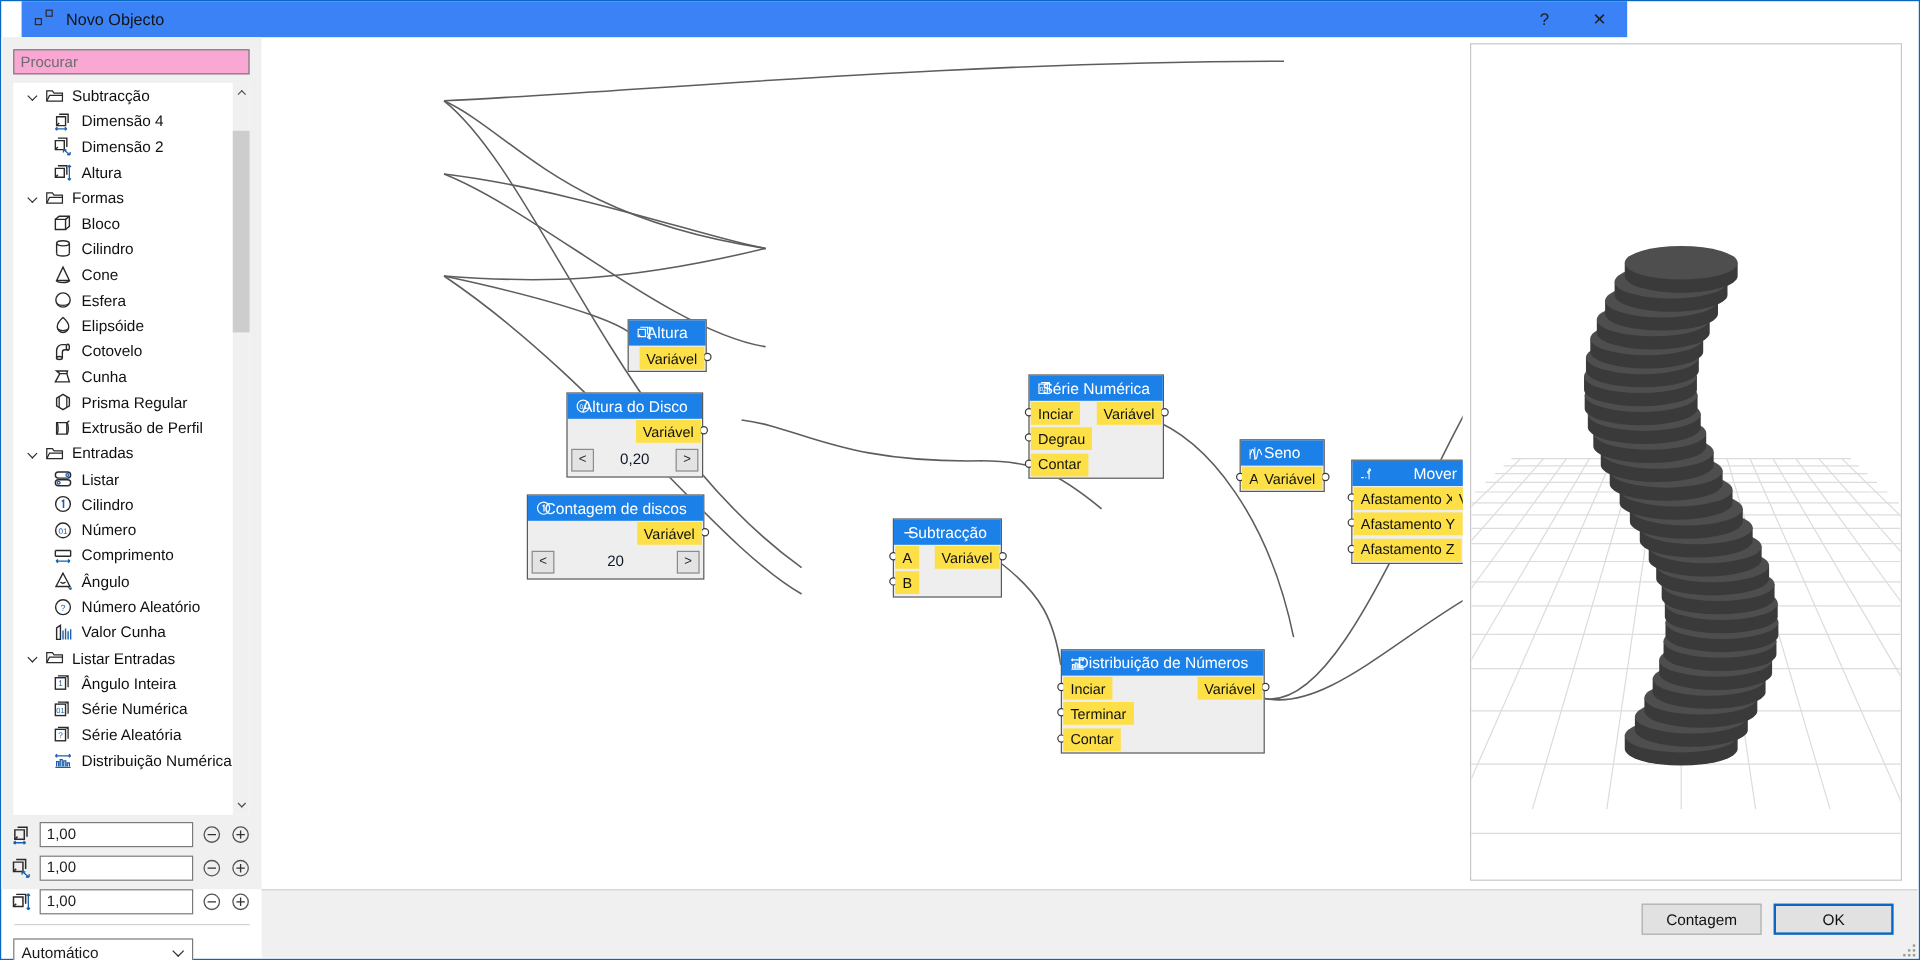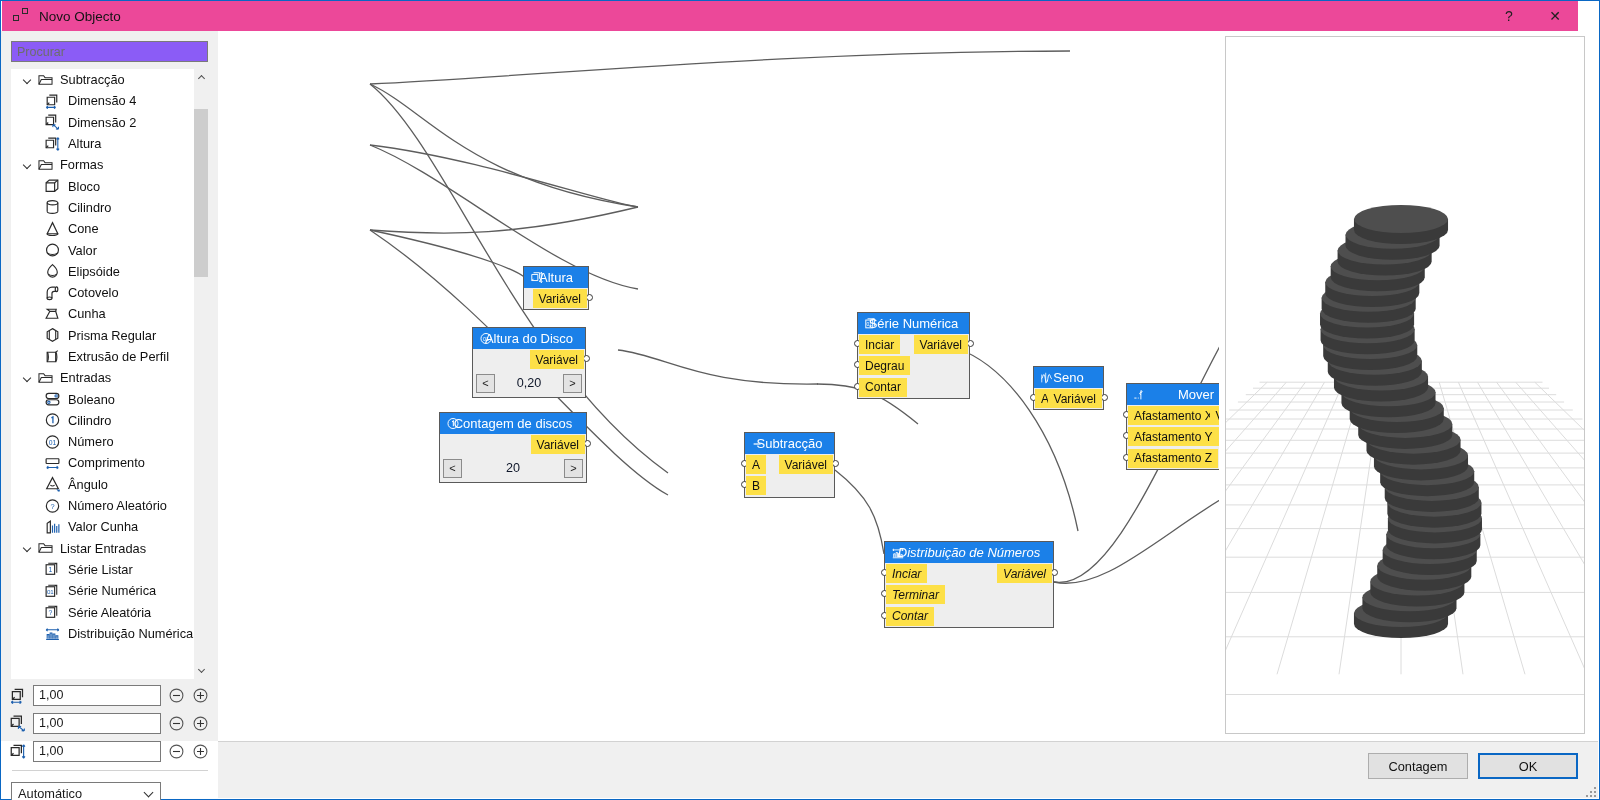--- a/index.html
+++ b/index.html
@@ -7,42 +7,42 @@
   body {
     font-family: "Liberation Sans", sans-serif;
     font-size: 12.5px;
     color:#1a1a1a;
     background:#ffffff;
     border:1px solid #0a67c4;
   }
 
   
   #titlebar{
-    position:absolute; left:2px; top:1px; width:1576px; height:30px;
-    background:#ec4899; display:flex; align-items:center;
+    position:absolute; left:18px; top:1px; width:1338px; height:30px;
+    background:#3b82f6; display:flex; align-items:center;
   }
   #titlebar .tb-icon{ margin-left:11px; width:18px; height:16px; position:relative; }
   #titlebar .tb-icon i{ position:absolute; border:1.3px solid #2b2b2b; display:block; }
   #titlebar .tb-icon i.a{ left:0; top:7px; width:6px; height:6px; }
   #titlebar .tb-icon i.b{ left:9px; top:0px; width:6px; height:6px; }
   #titlebar .tb-title{ margin-left:8px; font-size:13.5px; color:#141414; }
   #titlebar .tb-btns{ margin-left:auto; display:flex; height:30px; }
   #titlebar .tb-btn{
     width:46px; height:30px; display:flex; align-items:center; justify-content:center;
     font-size:14px; color:#202020;
   }
 
   
   #leftpanel{
     position:absolute; left:1px; top:31px; width:217px; height:710px;
     background:#f0f0f0;
   }
   #searchbox{
     position:absolute; left:10px; top:10px; width:197px; height:21px;
-    border:1px solid #7a7a7a; background:#8b5cf6; font-size:12.5px;
+    border:1px solid #7a7a7a; background:#f9a8d4; font-size:12.5px;
     padding:0 5px; color:#2b2b2b; font-family:"Liberation Sans",sans-serif;
     outline:none;
   }
   #searchbox::placeholder{ color:#6d6d6d; opacity:1; }
 
   #treewrap{
     position:absolute; left:10px; top:38px; width:197px; height:610px;
     background:#ffffff; overflow:hidden;
   }
   #tree{ position:absolute; left:0; top:0; width:180px; }
@@ -284,21 +284,21 @@
           </span>
           <span>Cone</span>
         </div>
         <div class="tr leaf">
           <span class="nicon">
             <svg width="17" height="16" viewBox="0 0 16 15">
               <circle cx="8" cy="7.5" r="5.6" fill="none" stroke="#2a2a2a" stroke-width="1.1"></circle>
               <path d="M3.4 10.5a5.6 3 0 0 0 9.2 0" fill="none" stroke="#2a2a2a" stroke-width="1"></path>
             </svg>
           </span>
-          <span>Valor</span>
+          <span>Esfera</span>
         </div>
         <div class="tr leaf">
           <span class="nicon">
             <svg width="17" height="16" viewBox="0 0 16 15">
               <path d="M8 1.5c3 2.5 4.5 5 4.5 7.2A4.5 4.5 0 0 1 3.5 8.7C3.5 6.5 5 4 8 1.5z" fill="none" stroke="#2a2a2a" stroke-width="1.1"></path>
               <path d="M4 10.5a4.5 2.3 0 0 0 8 0" fill="none" stroke="#2a2a2a" stroke-width="1"></path>
             </svg>
           </span>
           <span>Elipsóide</span>
         </div>
@@ -353,21 +353,21 @@
         </div>
         <div class="tr leaf">
           <span class="nicon">
             <svg width="17" height="16" viewBox="0 0 16 15">
               <rect x="2" y="2.2" width="12" height="4.8" rx="2.4" fill="none" stroke="#2a2a2a" stroke-width="1.1"></rect>
               <rect x="2" y="8.2" width="12" height="4.8" rx="2.4" fill="none" stroke="#2a2a2a" stroke-width="1.1"></rect>
               <circle cx="11.4" cy="4.6" r="1.1" fill="none" stroke="#1c5fae" stroke-width="1"></circle>
               <circle cx="4.6" cy="10.6" r="1.1" fill="none" stroke="#1c5fae" stroke-width="1"></circle>
             </svg>
           </span>
-          <span>Boleano</span>
+          <span>Listar</span>
         </div>
         <div class="tr leaf">
           <span class="nicon">
             <svg width="17" height="16" viewBox="0 0 16 15">
               <circle cx="8" cy="7.5" r="5.8" fill="none" stroke="#2a2a2a" stroke-width="1.1"></circle>
               <path d="M7 5.5L8.4 4.6v6" stroke="#1c5fae" stroke-width="1.2" fill="none"></path>
             </svg>
           </span>
           <span>Cilindro</span>
         </div>
@@ -429,21 +429,21 @@
           <span>Listar Entradas</span>
         </div>
         <div class="tr leaf">
           <span class="nicon">
             <svg width="17" height="16" viewBox="0 0 16 15">
               <rect x="2" y="3.5" width="8" height="9" fill="none" stroke="#2a2a2a" stroke-width="1.1"></rect>
               <path d="M4 2h8v9M10 2l2 1" fill="none" stroke="#2a2a2a" stroke-width="1"></path>
               <text x="6" y="10" font-size="6.5" fill="#1c5fae" font-family="Liberation Sans, sans-serif" text-anchor="middle">1</text>
             </svg>
           </span>
-          <span>Série Listar</span>
+          <span>Ângulo Inteira</span>
         </div>
         <div class="tr leaf">
           <span class="nicon">
             <svg width="17" height="16" viewBox="0 0 16 15">
               <rect x="2" y="3.5" width="8" height="9" fill="none" stroke="#2a2a2a" stroke-width="1.1"></rect>
               <path d="M4 2h8v9M10 2l2 1" fill="none" stroke="#2a2a2a" stroke-width="1"></path>
               <text x="6" y="10.2" font-size="5.8" fill="#1c5fae" font-family="Liberation Sans, sans-serif" text-anchor="middle">01</text>
             </svg>
           </span>
           <span>Série Numérica</span>
@@ -721,21 +721,21 @@
           <div class="prow">
             <span class="port l" style="top: 6px;"></span>
             <span class="pin in" style="top: 1px;">Afastamento Y</span>
           </div>
           <div class="prow">
             <span class="port l" style="top: 6px;"></span>
             <span class="pin in" style="top: 1px;">Afastamento Z</span>
           </div>
         </div>
       </div>
-      <div class="node" style="left: 666px; top: 505px; width: 170px; font-style: italic;">
+      <div class="node" style="left: 666px; top: 505px; width: 170px;">
         <div class="hdr">
           <span class="hic" style="left: 6px;">
             <svg width="14" height="13" viewBox="0 0 16 15">
               <path d="M2 4.5h12M2 4.5l1.4-1.2M2 4.5l1.4 1.2M14 4.5l-1.4-1.2M14 4.5l-1.4 1.2" stroke="#ffffff" stroke-width="1"></path>
               <path d="M3 13V9h1.6v4M5.8 13V7.5h1.6V13M8.6 13V8.5h1.6V13M11.4 13V10h1.6v3" fill="none" stroke="#ffffff" stroke-width="1"></path>
               <path d="M2 13.6h12" stroke="#ffffff" stroke-width="1"></path>
             </svg>
           </span>
           <span class="htx">Distribuição de Números</span>
         </div>

